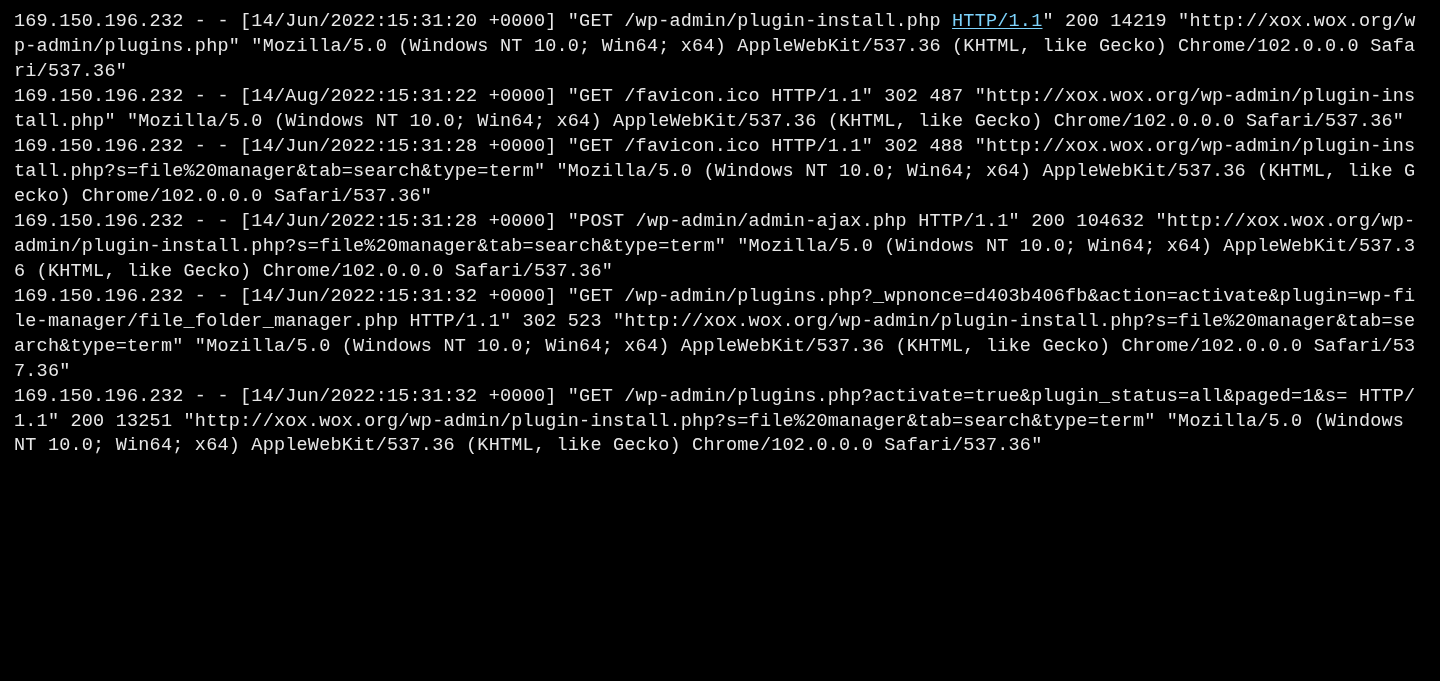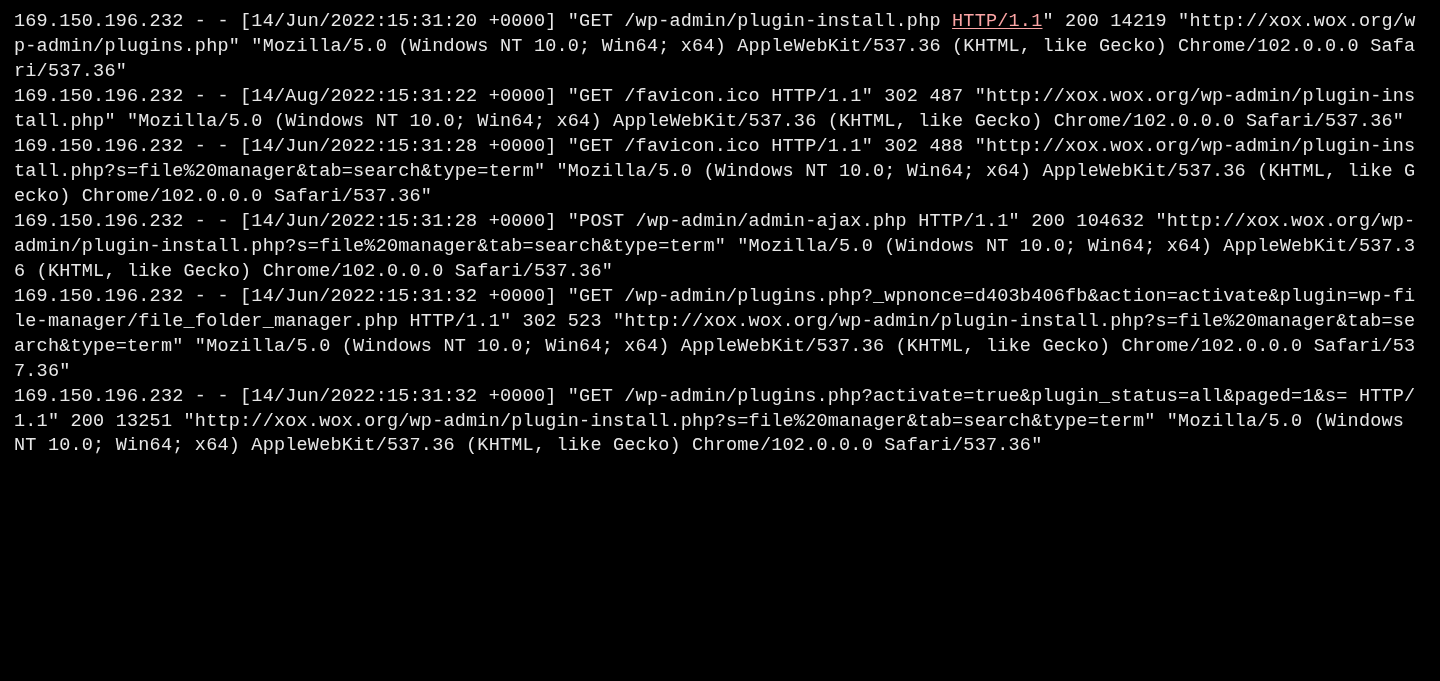--- a/index.html
+++ b/index.html
@@ -21,21 +21,21 @@
     }
     .log-container {
       white-space: pre-wrap;
       word-break: break-all;
     }
     .log-line {
       display: inline;
       margin-top: 32px;
     }
     a.http-link {
-      color: #fca5a5;
+      color: #7dd3fc;
       text-decoration: underline;
       text-underline-offset: 2px;
     }
   </style>
 </head>
 <body>
 
 <div class="log-container" id="log-output"><span class="log-line">169.150.196.232 - - [14/Jun/2022:15:31:20 +0000] "GET /wp-admin/plugin-install.php </span><a class="http-link" href="#">HTTP/1.1</a><span class="log-line">" 200 14219 "http://xox.wox.org/wp-admin/plugins.php" "Mozilla/5.0 (Windows NT 10.0; Win64; x64) AppleWebKit/537.36 (KHTML, like Gecko) Chrome/102.0.0.0 Safari/537.36"</span>
 <span class="log-line">169.150.196.232 - - [14/Aug/2022:15:31:22 +0000] "GET /favicon.ico HTTP/1.1" 302 487 "http://xox.wox.org/wp-admin/plugin-install.php" "Mozilla/5.0 (Windows NT 10.0; Win64; x64) AppleWebKit/537.36 (KHTML, like Gecko) Chrome/102.0.0.0 Safari/537.36"</span>
 <span class="log-line">169.150.196.232 - - [14/Jun/2022:15:31:28 +0000] "GET /favicon.ico HTTP/1.1" 302 488 "http://xox.wox.org/wp-admin/plugin-install.php?s=file%20manager&amp;tab=search&amp;type=term" "Mozilla/5.0 (Windows NT 10.0; Win64; x64) AppleWebKit/537.36 (KHTML, like Gecko) Chrome/102.0.0.0 Safari/537.36"</span>

